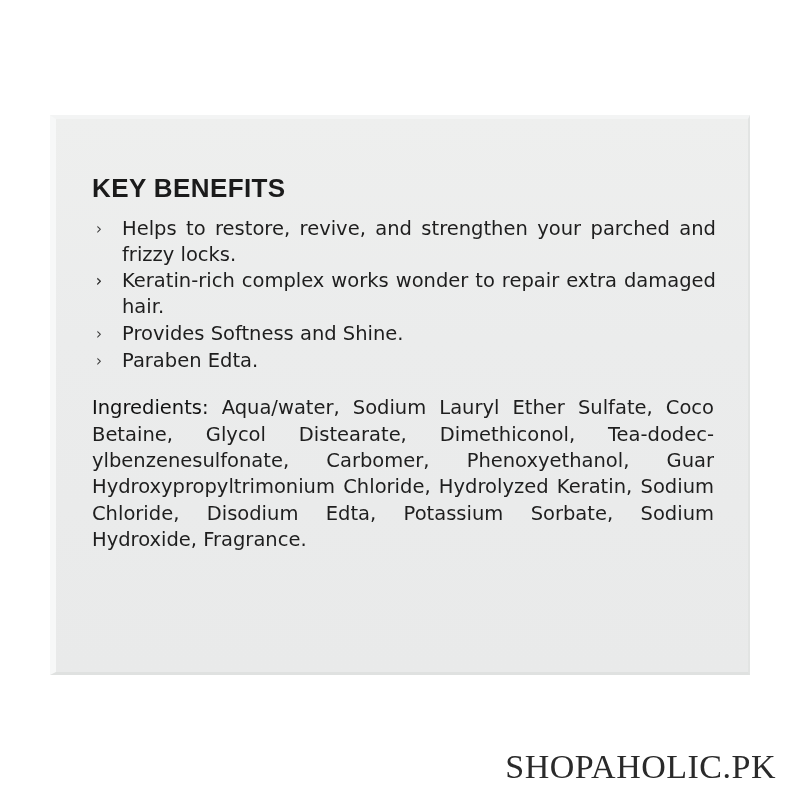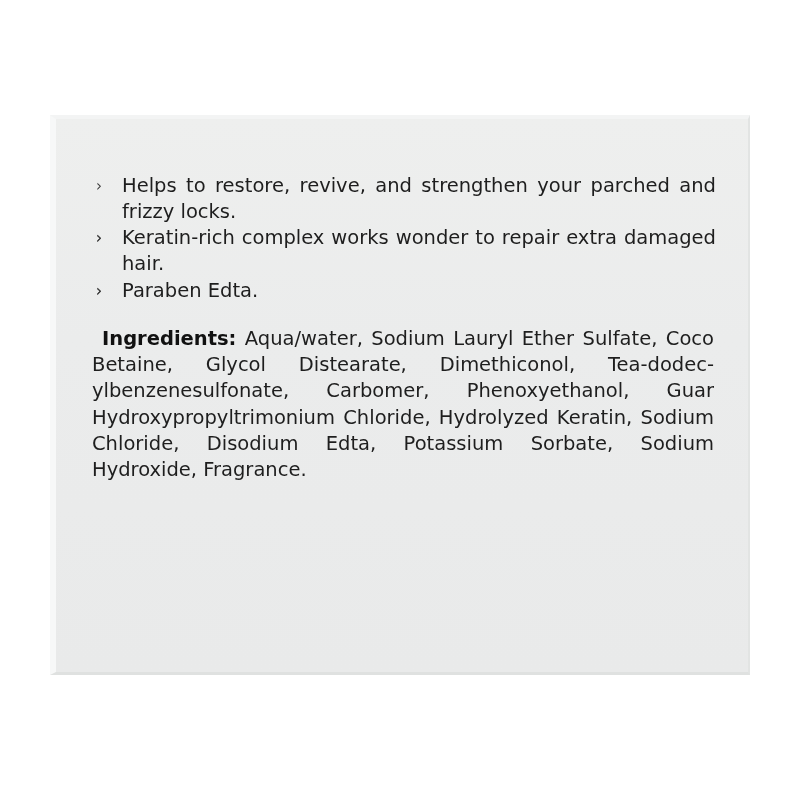--- a/index.html
+++ b/index.html
@@ -95,23 +95,22 @@
     font-family: "DejaVu Sans", sans-serif;
     font-size: 19.5px;
     line-height: 1.35;
     color: #1e1e1e;
     text-align: justify;
     text-justify: inter-word;
     padding-right: 4px;
   }
 
   .ingredients .ing-label {
-    font-weight: bold;
+    font-weight: normal;
     color: #111111;
-    margin-left: 10px;
   }
 
   .watermark {
     position: absolute;
     right: 24px;
     bottom: 14px;
     font-family: "Liberation Serif", serif;
     font-size: 34px;
     letter-spacing: 0.5px;
     color: #2a2a2a;
@@ -119,45 +118,48 @@
 </style>
 </head>
 <body>
 
 <div class="page">
 
   <div class="label-panel">
     <div class="label-inner">
       <div class="content">
 
+        <h1 class="heading">KEY BENEFITS</h1>
 
         <ul class="benefits">
           <li>
             <span class="bullet">›</span>
             <span>Helps to restore, revive, and strengthen your parched and frizzy locks.</span>
           </li>
           <li>
             <span class="bullet">›</span>
           </li>
           <li>
             <span class="bullet">›</span>
             <span>Keratin-rich complex works wonder to repair extra damaged hair.</span>
           </li>
           <li>
             <span class="bullet">›</span>
+            <span>Provides Softness and Shine.</span>
           </li>
           <li>
             <span class="bullet">›</span>
             <span>Paraben Edta.</span>
           </li>
         </ul>
 
         <p class="ingredients">
           <span class="ing-label">Ingredients:</span>
           <span>Aqua/water, Sodium Lauryl Ether Sulfate, Coco Betaine, Glycol Distearate, Dimethiconol, Tea-dodec-ylbenzenesulfonate, Carbomer, Phenoxyethanol, Guar Hydroxypropyltrimonium Chloride, Hydrolyzed Keratin, Sodium Chloride, Disodium Edta, Potassium Sorbate, Sodium Hydroxide, Fragrance.</span>
         </p>
 
       </div>
     </div>
   </div>
 
+  <div class="watermark">SHOPAHOLIC.PK</div>
 
 </div>
 
 </body></html>

